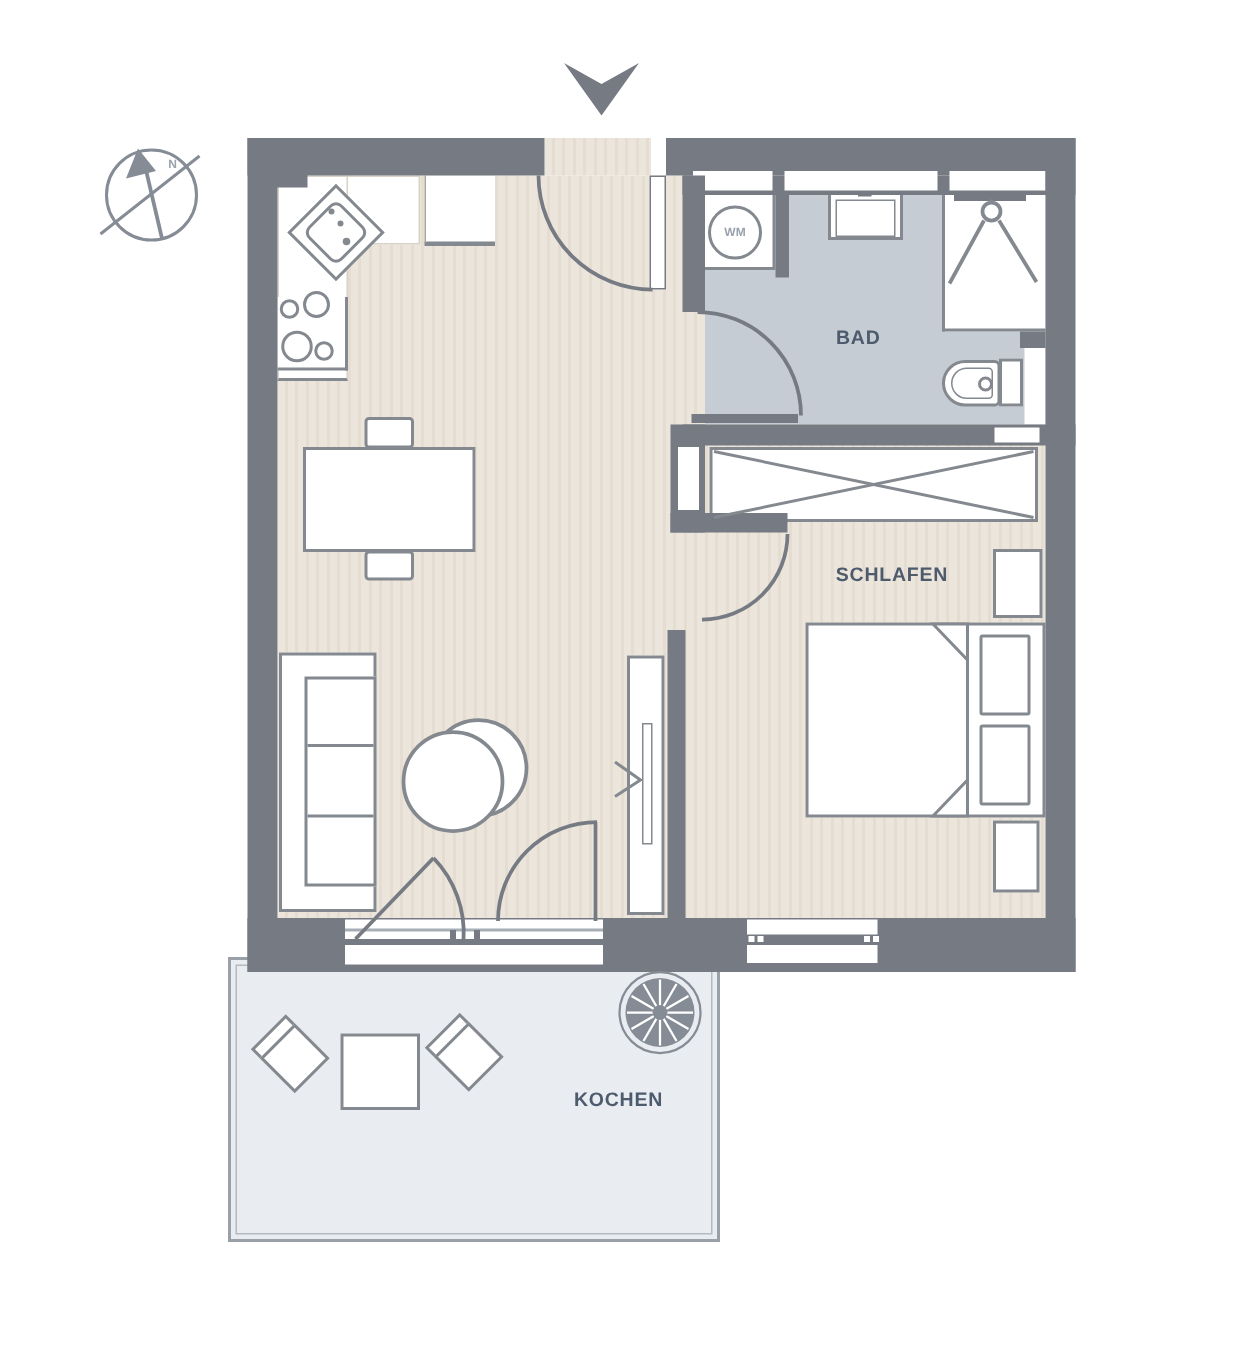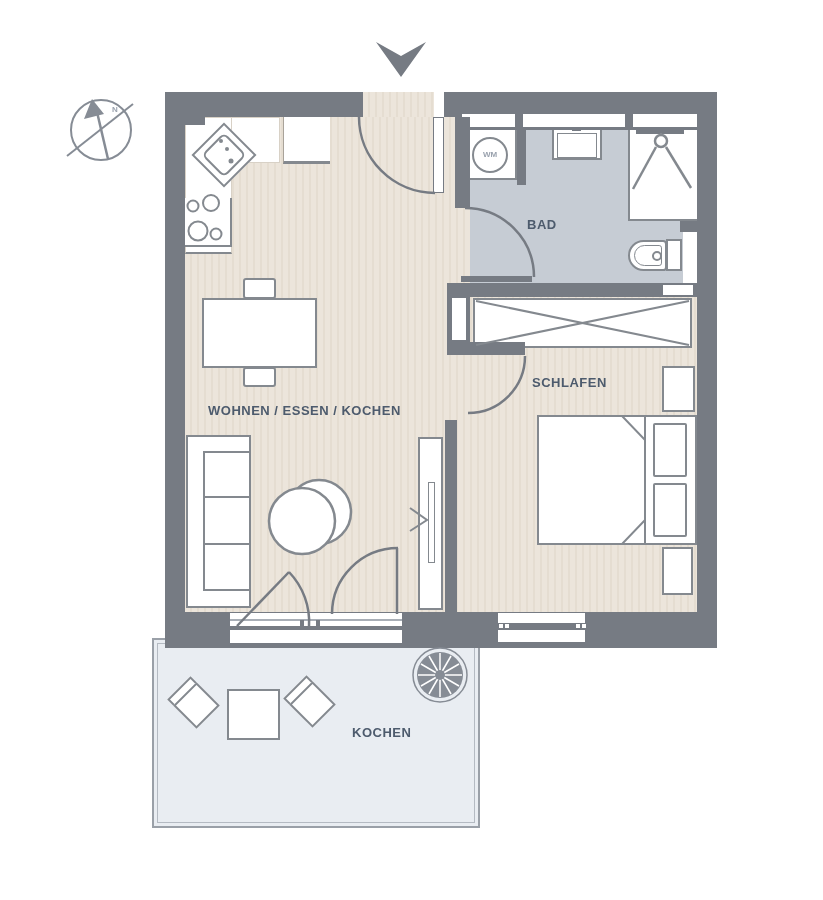--- a/index.html
+++ b/index.html
@@ -4,21 +4,21 @@
 <style>
   html,body{margin:0;padding:0;background:#ffffff;}
   .plan{position:relative;width:823px;height:900px;background:#ffffff;overflow:hidden;
         font-family:"Liberation Sans", sans-serif;}
   .abs{position:absolute;box-sizing:border-box;}
   .wall{background:#767b83;}
   .floor-main{background:repeating-linear-gradient(90deg,#ece5db 0px,#ece5db 5px,#e5ddd1 5px,#e5ddd1 7px);}
   .floor-bath{background:#c6ccd4;}
   .furn{background:#ffffff;border:2px solid #84898f;}
   .white{background:#ffffff;}
-  .label{color:#4d5b6d;font-weight:bold;font-size:13px;letter-spacing:.5px;text-align:left;}
+  .label{color:#4d5b6d;font-weight:bold;font-size:13px;letter-spacing:.5px;text-align:right;}
   .small-label{color:#9aa2ae;font-weight:bold;font-size:8px;text-align:center;letter-spacing:0;}
   svg{position:absolute;left:0;top:0;}
 </style>
 </head>
 <body>
 
 <div class="plan">
 
   <div class="abs" style="left:152px;top:638px;width:328px;height:190px;background:#e9edf2;border:2px solid #9aa0a8;"></div>
   <div class="abs" style="left:157px;top:643px;width:318px;height:180px;border:1.5px solid #b4bac2;"></div>
@@ -181,20 +181,19 @@
           <line x1="440" y1="675" x2="421" y2="664"></line>
         <line x1="440" y1="675" x2="429" y2="656"></line>
           <line x1="440" y1="675" x2="440" y2="653"></line>
         <line x1="440" y1="675" x2="451" y2="656"></line>
           <line x1="440" y1="675" x2="459" y2="664"></line>
       </g>
       <circle cx="440" cy="675" r="5" fill="#868c95"></circle>
     </g>
   </svg>
 
-  <div class="abs label" style="left:208px;top:403px;width:222px;">WOHNEN / ESSEN / KOCHEN</div>
   <div class="abs label" style="left:527px;top:217px;width:60px;">BAD</div>
   <div class="abs label" style="left:532px;top:375px;width:100px;">SCHLAFEN</div>
   <div class="abs label" style="left:352px;top:725px;width:90px;">KOCHEN</div>
   <div class="abs small-label" style="left:476px;top:150px;width:28px;">WM</div>
   <div class="abs small-label" style="left:108px;top:105px;width:14px;">N</div>
 
 </div>
 
 </body></html>

